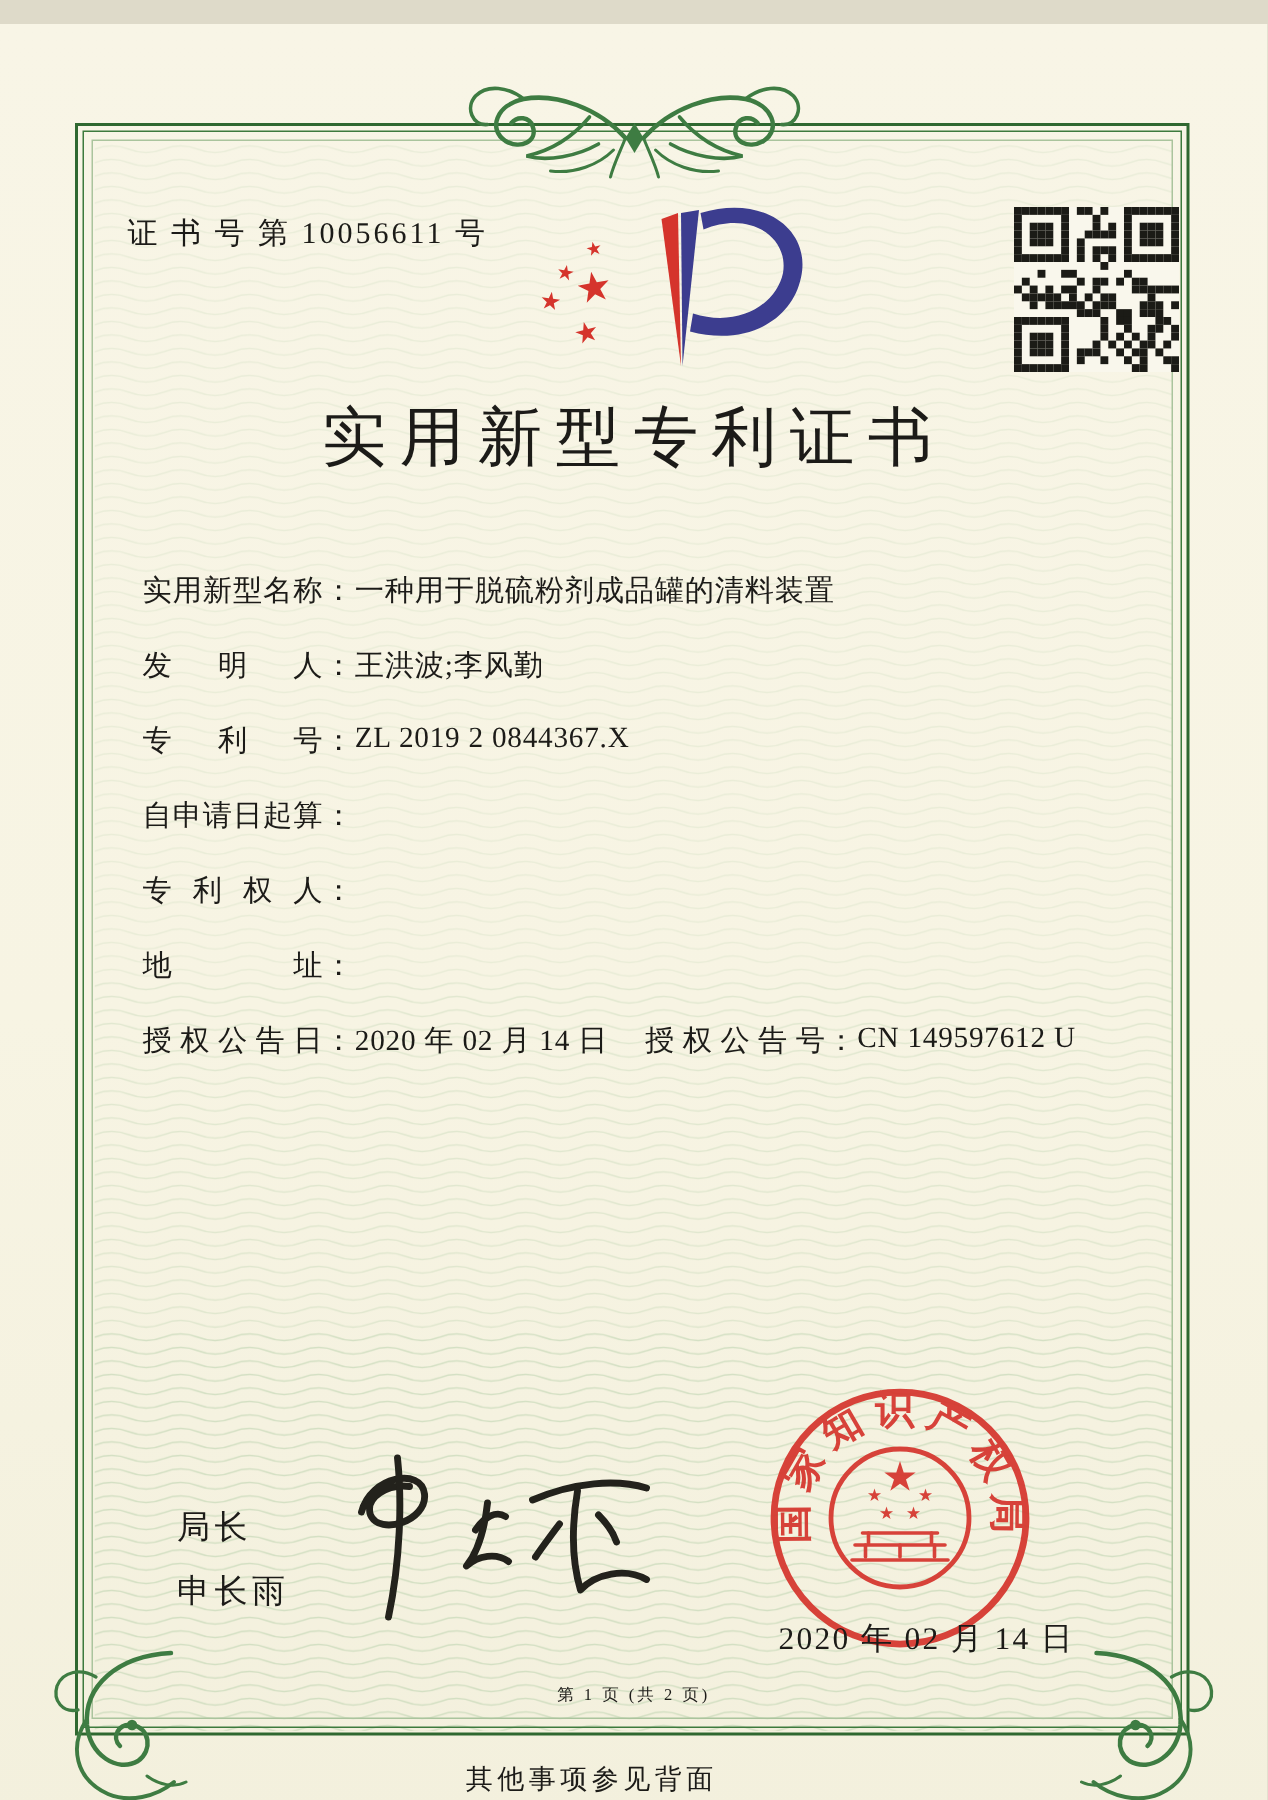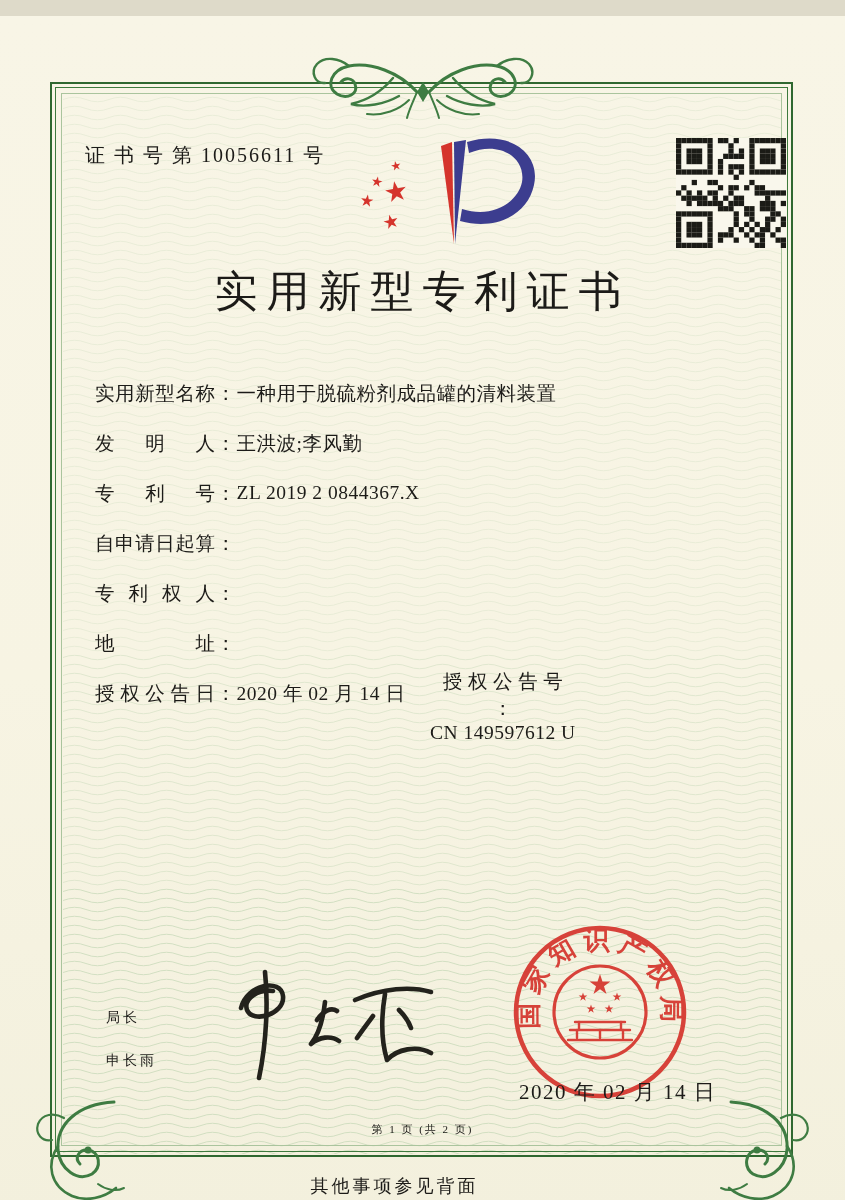--- a/index.html
+++ b/index.html
@@ -21,26 +21,26 @@
   .logo{position:absolute;left:348px;top:116px;}
   .qr{position:absolute;left:676px;top:122px;}
   .title{position:absolute;left:0;right:0;top:247px;text-align:center;
          font-size:43px;font-weight:normal;letter-spacing:9px;}
 
   .fields{position:absolute;left:95px;top:352px;width:665px;font-size:19.5px;}
   .frow{height:50px;display:flex;align-items:center;position:relative;}
   .flabel{display:inline-block;width:120px;text-align:justify;text-align-last:justify;}
   .fcolon{padding:0 1px;}
   .fvalue{letter-spacing:0.5px;white-space:nowrap;}
-  .gpair{position:absolute;left:335px;top:0;height:50px;display:flex;align-items:center;flex-direction:column;}
+  .gpair{position:absolute;left:335px;top:0;height:50px;display:flex;align-items:center;}
 
   .paras{position:absolute;left:95px;top:705px;width:662px;font-size:19.5px;line-height:37.5px;}
   .paras p{margin:0;text-indent:2em;text-align:justify;}
 
-  .director{position:absolute;left:106px;top:980px;font-size:14px;letter-spacing:3px;line-height:43px;}
+  .director{position:absolute;left:118px;top:980px;font-size:22px;letter-spacing:3px;line-height:43px;}
   .signature{position:absolute;left:213px;top:948px;}
   .seal{position:absolute;left:511px;top:907px;}
   .seal-date{position:absolute;left:519px;top:1062px;font-size:21px;letter-spacing:1.5px;z-index:5;}
 
   .page-info{position:absolute;left:0;right:0;top:1106px;text-align:center;font-size:11px;letter-spacing:2px;}
   .back-note{position:absolute;left:0;right:56px;top:1158px;text-align:center;font-size:18px;letter-spacing:3px;}
 </style>
 </head>
 <body>
 

